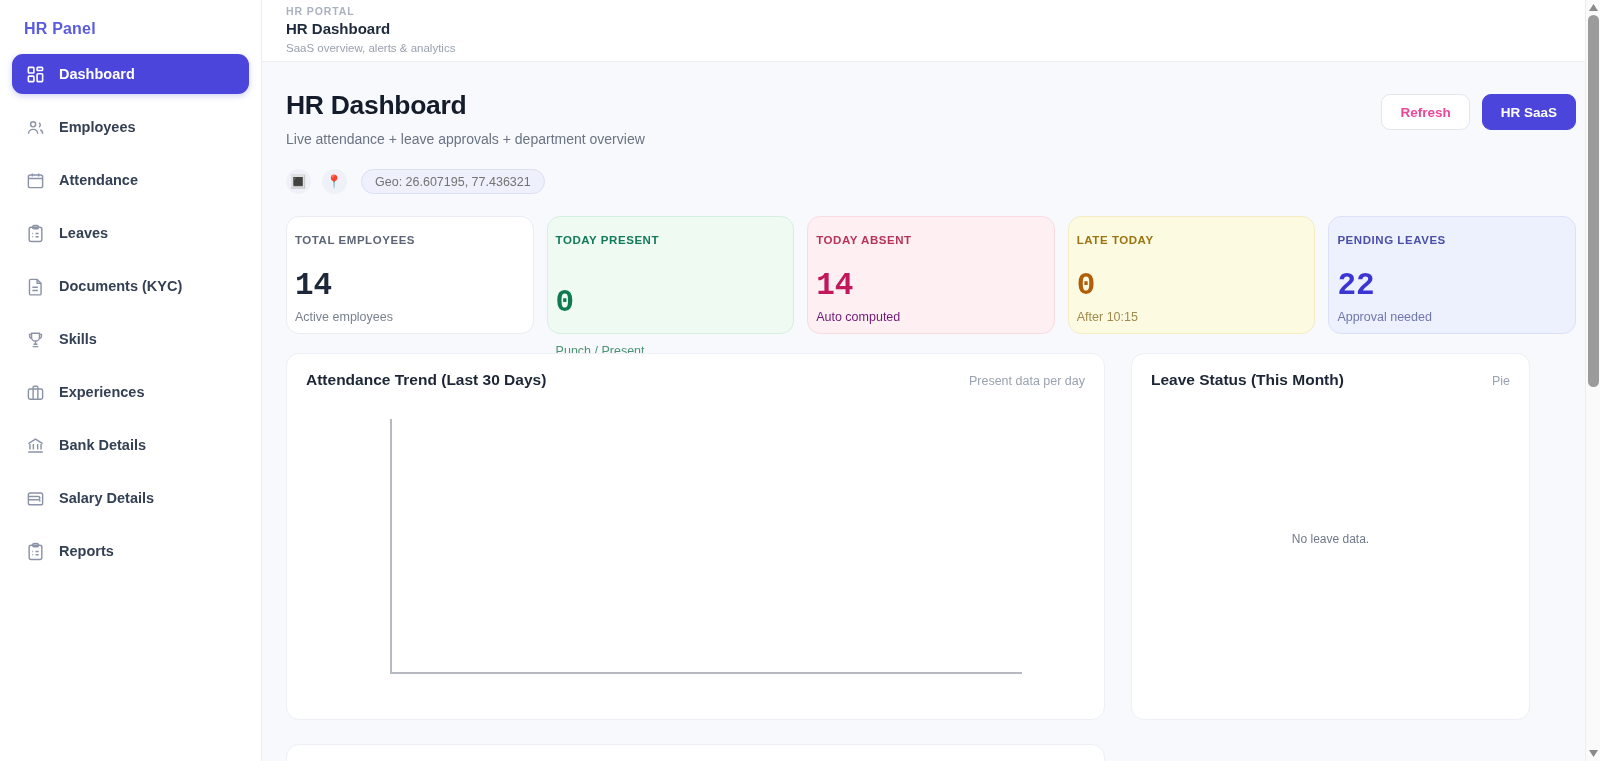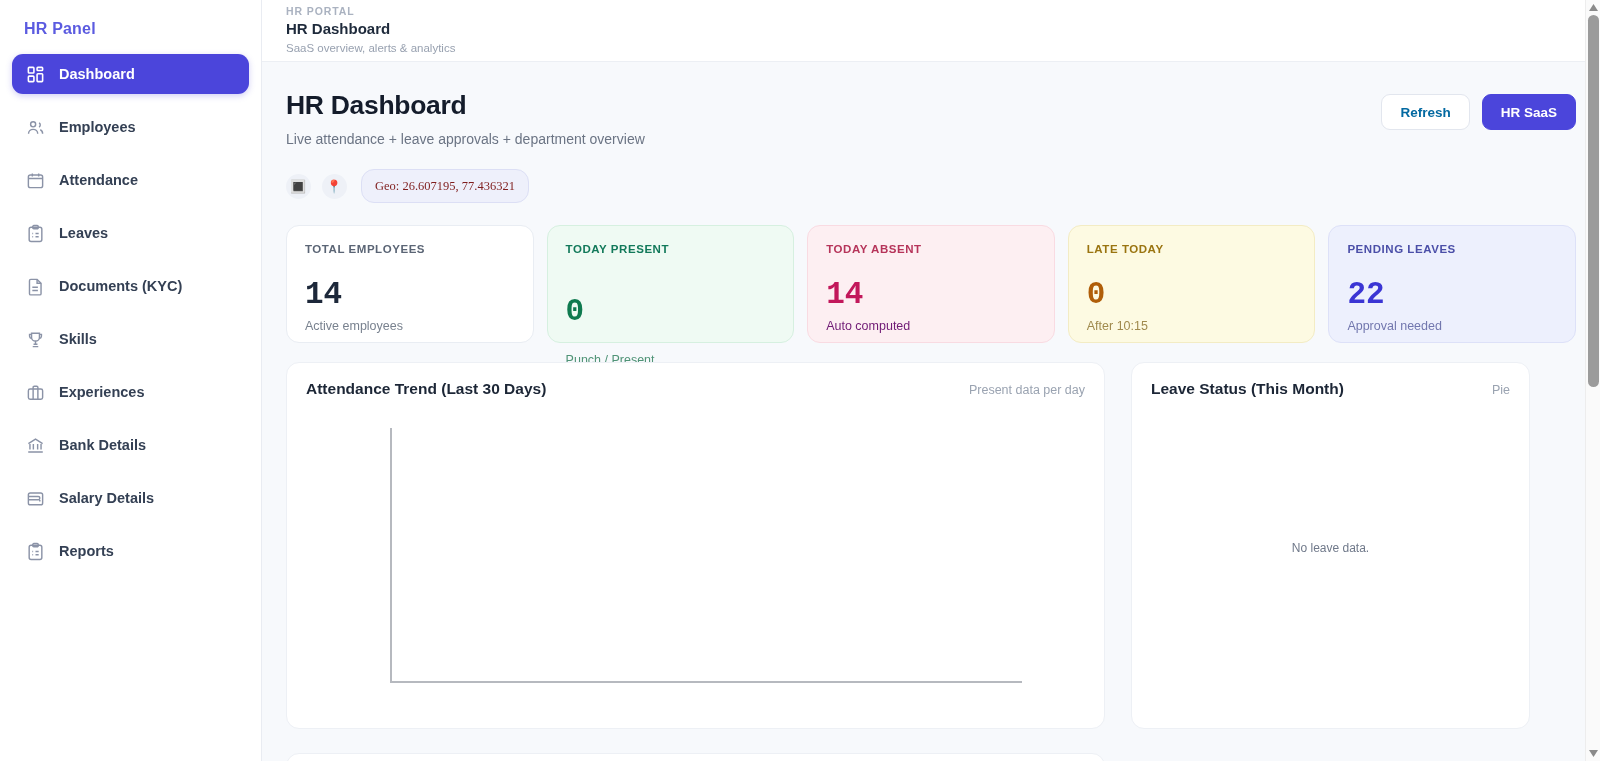--- a/index.html
+++ b/index.html
@@ -59,42 +59,42 @@
 
   .page-head { display: flex; align-items: flex-start; justify-content: space-between; }
   .page-title { font-size: 26.5px; font-weight: bold; color: #141c2b; letter-spacing: -.3px; line-height: 34px; }
   .page-sub { font-size: 14px; color: #6b7484; margin-top: 7px; line-height: 20px; }
 
   .head-btns { display: flex; gap: 12px; padding-top: 6px; }
   .btn {
     height: 36px; padding: 0 18px; border-radius: 9px;
     font-size: 13.5px; font-weight: bold; cursor: pointer;
     display: flex; align-items: center; justify-content: center;
-    border: 1px solid #e2e6ee; background: #fff; color: #0369a1;
+    border: 1px solid #e2e6ee; background: #fff; color: #ec4899;
   }
   .btn.primary { background: #4b45db; border-color: #4b45db; color: #fff; }
 
   .geo-row { display: flex; align-items: center; gap: 11px; margin-top: 20px; }
   .round-btn {
     width: 25px; height: 25px; border-radius: 50%;
     background: #eef1f7; display: flex; align-items: center; justify-content: center;
     font-size: 13px; cursor: pointer; border: none;
   }
   .geo-pill {
-    height: 34px; padding: 0 13px; border-radius: 13px;
+    height: 25px; padding: 0 13px; border-radius: 13px;
     background: #eef0fb; border: 1px solid #dcdff5;
     display: flex; align-items: center;
-    font-size: 12.5px; color: #7f1d1d; margin-left: 3px; font-family: Liberation Serif, serif;
+    font-size: 12.5px; color: #737373; margin-left: 3px;
   }
 
   
   .kpis { display: flex; gap: 13px; margin-top: 22px; }
   .kpi {
     flex: 1 1 0; min-width: 0; height: 118px;
-    border-radius: 13px; padding: 17px 18px;
+    border-radius: 13px; padding: 17px 8px;
     border: 1px solid #e9edf3; background: #ffffff;
     display: flex; flex-direction: column; justify-content: flex-start;
   }
   .kpi .k-label { font-size: 11.5px; font-weight: bold; letter-spacing: .55px; text-transform: uppercase; color: #5b6575; }
   .kpi .k-value { font-size: 31px; font-weight: bold; line-height: 40px; margin-top: 20px; color: #1d283a; font-family: Liberation Mono, monospace; }
   .kpi .k-note { font-size: 12.5px; color: #79828f; margin-top: 4px; }
   .kpi.green  { background: #effaf3; border-color: #d6f0e0; gap: 17px; }
   .kpi.green .k-label { color: #12795a; }
   .kpi.green .k-value { color: #0f7a4f; }
   .kpi.green .k-note { color: #4f9376; }

